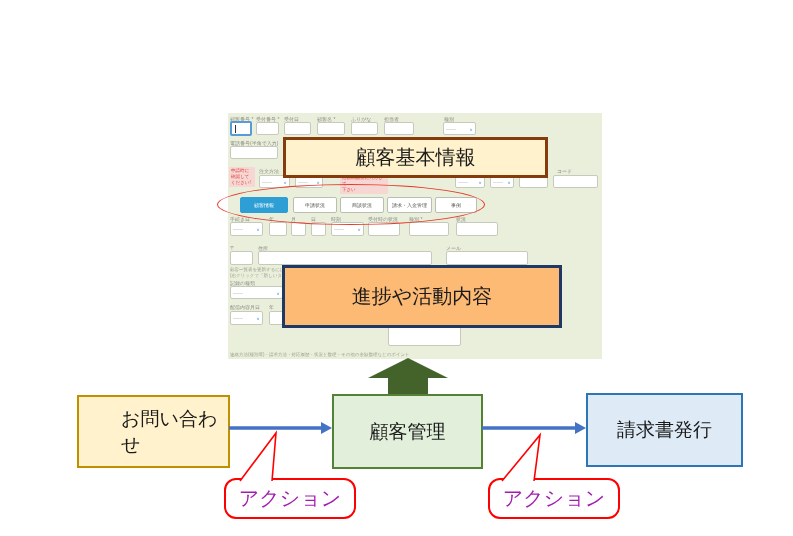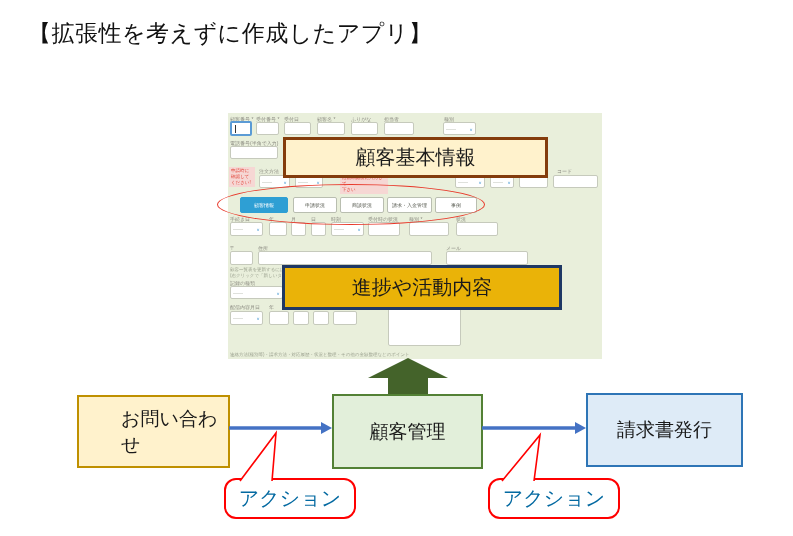--- a/index.html
+++ b/index.html
@@ -31,40 +31,39 @@
   .footnote { position:absolute; font-size:4.5px; color:#9aa08e; white-space:nowrap; }
 
   
   .ellipse { position:absolute; left:217px; top:184px; width:268px; height:41px;
              border:1.6px solid #E8392B; border-radius:50%; z-index:5; }
   .ann { position:absolute; display:flex; align-items:center; justify-content:center; color:#1a1a1a; }
   .ann-yellow { left:283px; top:137px; width:265px; height:41px; background:#FFF2CC;
                 border:3px solid #843C0C; font-size:20px; z-index:6; }
   .ann-pink { left:462px; top:188px; width:141px; height:40px; background:#FBE5D6;
               border:3px solid #FF0000; font-size:19px; z-index:7; }
-  .ann-blue { left:282px; top:265px; width:280px; height:45px; background:#eab308;
+  .ann-blue { left:282px; top:265px; width:280px; height:63px; background:#fdba74;
               border:3px solid #1F3864; font-size:20px; z-index:6; }
 
   
   .node { position:absolute; display:flex; align-items:center; justify-content:center;
           font-size:19px; color:#1a1a1a; }
   .node-yellow { left:77px; top:395px; width:153px; height:73px; background:#FFF2CC; border:2px solid #BF9000;padding-left:42px; }
   .node-green  { left:332px; top:394px; width:151px; height:75px; background:#E2EFDA; border:2px solid #538135; }
   .node-blue   { left:586px; top:393px; width:157px; height:74px; background:#DEEBF7; border:2px solid #2E75B6; }
   .bubble { position:absolute; width:132px; height:41px; background:#fff; border:2px solid #FF0000;
             border-radius:12px; display:flex; align-items:center; justify-content:center;
-            font-size:20px; color:#0369a1; z-index:2; }
+            font-size:20px; color:#a21caf; z-index:2; }
   svg.abs { position:absolute; z-index:3; }
 </style>
 </head>
 <body>
 
 <div class="canvas">
 
-  <div class="slide-title">【拡張性を考えずに作成したアプリ】</div>
 
   <div class="app">
 
     <span class="lbl" style="left:2px;top:3px">顧客番号 *</span>
     <span class="lbl" style="left:28px;top:3px">受付番号 *</span>
     <span class="lbl" style="left:56px;top:3px">受付日</span>
     <span class="lbl" style="left:89px;top:3px">顧客名 *</span>
     <span class="lbl" style="left:123px;top:3px">ふりがな</span>
     <span class="lbl" style="left:156px;top:3px">担当者</span>
     <span class="lbl" style="left:216px;top:3px">種別</span>

